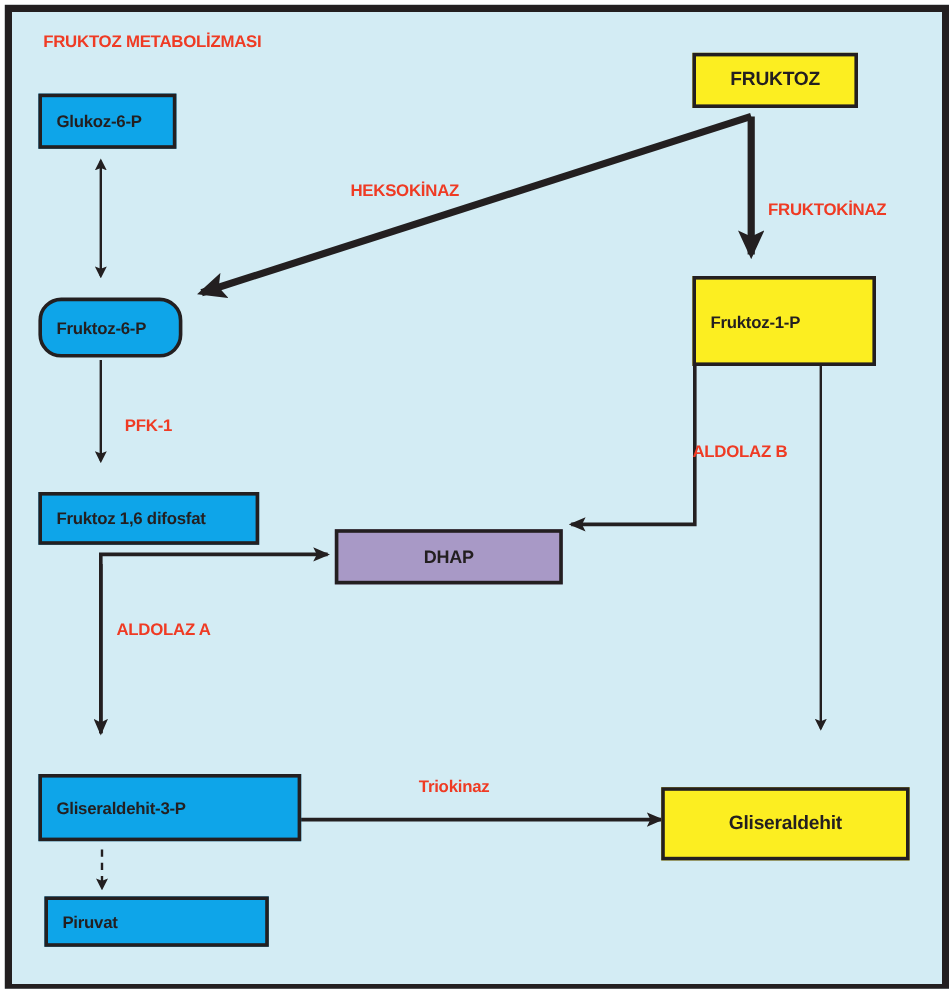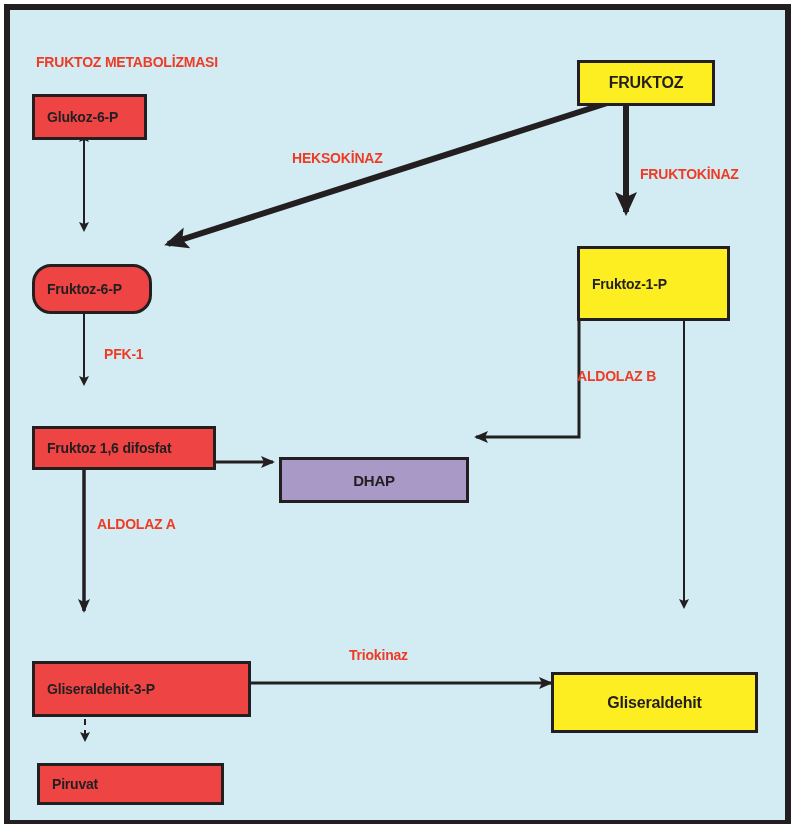--- a/index.html
+++ b/index.html
@@ -2,22 +2,22 @@
 <html><head>
   <meta charset="utf-8">
   <style>
     html, body { margin: 0; padding: 0; background: #ffffff; }
     body { width: 791px; height: 824px; position: relative; overflow: hidden;
       font-family: "Liberation Sans", "DejaVu Sans", sans-serif; }
     #frame { position: absolute; left: 4px; top: 4px; width: 775px; height: 810px;
       background: #d3ecf4; border: 6px solid #231f20; box-sizing: content-box; }
     .box { position: absolute; box-sizing: border-box; border: 3px solid #231f20;
       color: #231f20; font-weight: bold; font-size: 14px; display: flex; align-items: center;
-      padding-left: 12px; white-space: nowrap; letter-spacing: -0.2px; margin-top: 16px; }
-    .pink { background: #ef4444; }
+      padding-left: 12px; white-space: nowrap; letter-spacing: -0.2px; }
+    .pink { background: #0ea5e9; }
     .yellow { background: #fcee21; }
     .purple { background: #a899c6; }
     .center { justify-content: center; padding-left: 0; }
     .label { position: absolute; color: #ef3b24; font-weight: bold; font-size: 14px;
       white-space: nowrap; letter-spacing: -0.2px; }
     svg#arrows { position: absolute; left: 0; top: 0; width: 791px; height: 824px; pointer-events: none; }
   </style>
 </head>
 <body>
 
@@ -56,21 +56,21 @@
 
   <polyline points="84,611 84,462 273,462" fill="none" stroke="#231f20" stroke-width="3" marker-end="url(#ah-m)"></polyline>
 
   <line x1="84" y1="470" x2="84" y2="611" stroke="#231f20" stroke-width="3" marker-end="url(#ah-m)"></line>
 
   <line x1="226" y1="683" x2="551" y2="683" stroke="#231f20" stroke-width="3" marker-start="url(#ah-m-start)" marker-end="url(#ah-m)"></line>
 
   <line x1="85" y1="708" x2="85" y2="740" stroke="#231f20" stroke-width="2" stroke-dasharray="6,5" marker-end="url(#ah-s)"></line>
 </svg>
 
-<div class="label" style="left:36px; top:54px;">FRUKTOZ METABOLİZMASI</div>
+<div class="label" style="left:36px; top:26px;">FRUKTOZ METABOLİZMASI</div>
 
 <div class="box pink" style="left:32px; top:78px; width:115px; height:46px;">Glukoz-6-P</div>
 <div class="box pink" style="left:32px; top:248px; width:120px; height:50px;border-radius:19px;">Fruktoz-6-P</div>
 <div class="box pink" style="left:32px; top:410px; width:184px; height:44px;">Fruktoz 1,6 difosfat</div>
 <div class="box purple center" style="left:279px; top:441px; width:190px; height:46px; font-size:15px;">DHAP</div>
 <div class="box pink" style="left:32px; top:645px; width:219px; height:56px;">Gliseraldehit-3-P</div>
 <div class="box pink" style="left:37px; top:747px; width:187px; height:42px;">Piruvat</div>
 
 <div class="box yellow center" style="left:577px; top:44px; width:138px; height:46px; font-size:16px;">FRUKTOZ</div>
 <div class="box yellow" style="left:577px; top:230px; width:153px; height:75px;">Fruktoz-1-P</div>

